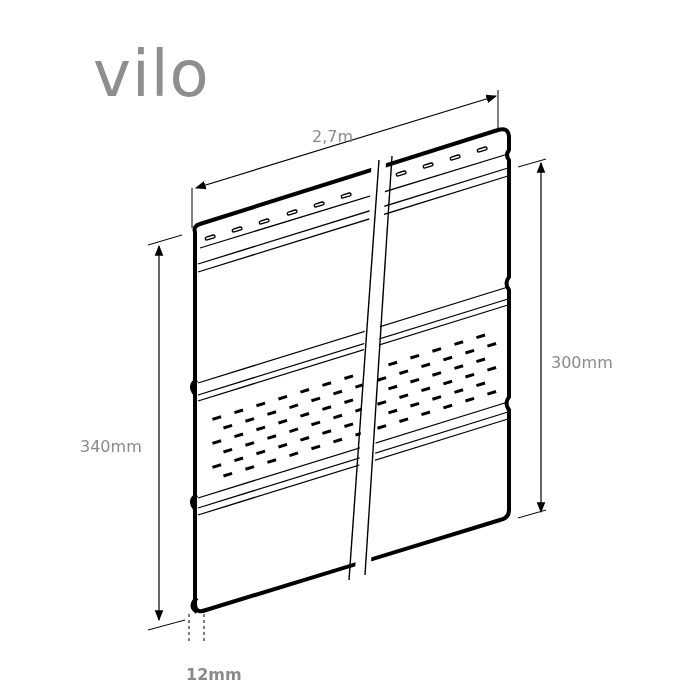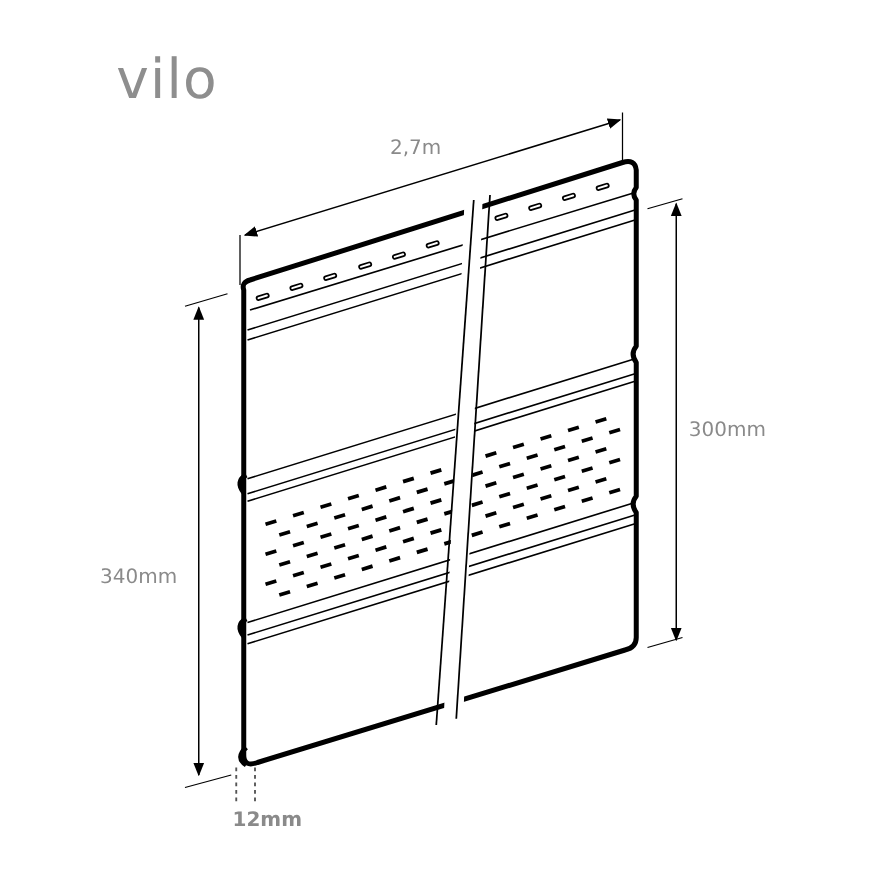--- a/index.html
+++ b/index.html
@@ -1,25 +1,25 @@
 <!DOCTYPE html>
 <html><head>
 <meta charset="utf-8">
 <style>
   html, body { margin: 0; padding: 0; background: #ffffff; }
   body { width: 700px; height: 700px; position: relative; overflow: hidden;
          font-family: "DejaVu Sans", sans-serif; }
-  .logo { position: absolute; left: 93px; top: 42px; font-size: 44px; font-weight: 400;
+  .logo { position: absolute; left: 93px; top: 42px; font-size: 64px; font-weight: 400;
           color: #8e8e8e; letter-spacing: 1px; line-height: 1;
           font-family: "DejaVu Sans", sans-serif; }
   .dim-label { position: absolute; color: #8a8a8a; font-size: 16px; line-height: 1;
-               font-family: "DejaVu Sans", sans-serif; }
+               font-family: "DejaVu Sans", sans-serif; margin-top: 19px; }
   #lbl-length { left: 312px; top: 110px; }
   #lbl-height-right { left: 551px; top: 336px; }
-  #lbl-height-left { left: 80px; top: 453px; }
+  #lbl-height-left { left: 80px; top: 420px; }
   #lbl-bottom { left: 186px; top: 648px; font-weight: bold; }
   svg.drawing { position: absolute; left: 0; top: 0; }
 </style>
 </head>
 <body>
 
 <div class="logo">vilo</div>
 
 <svg class="drawing" width="700" height="700" viewBox="0 0 700 700">
   <defs>

